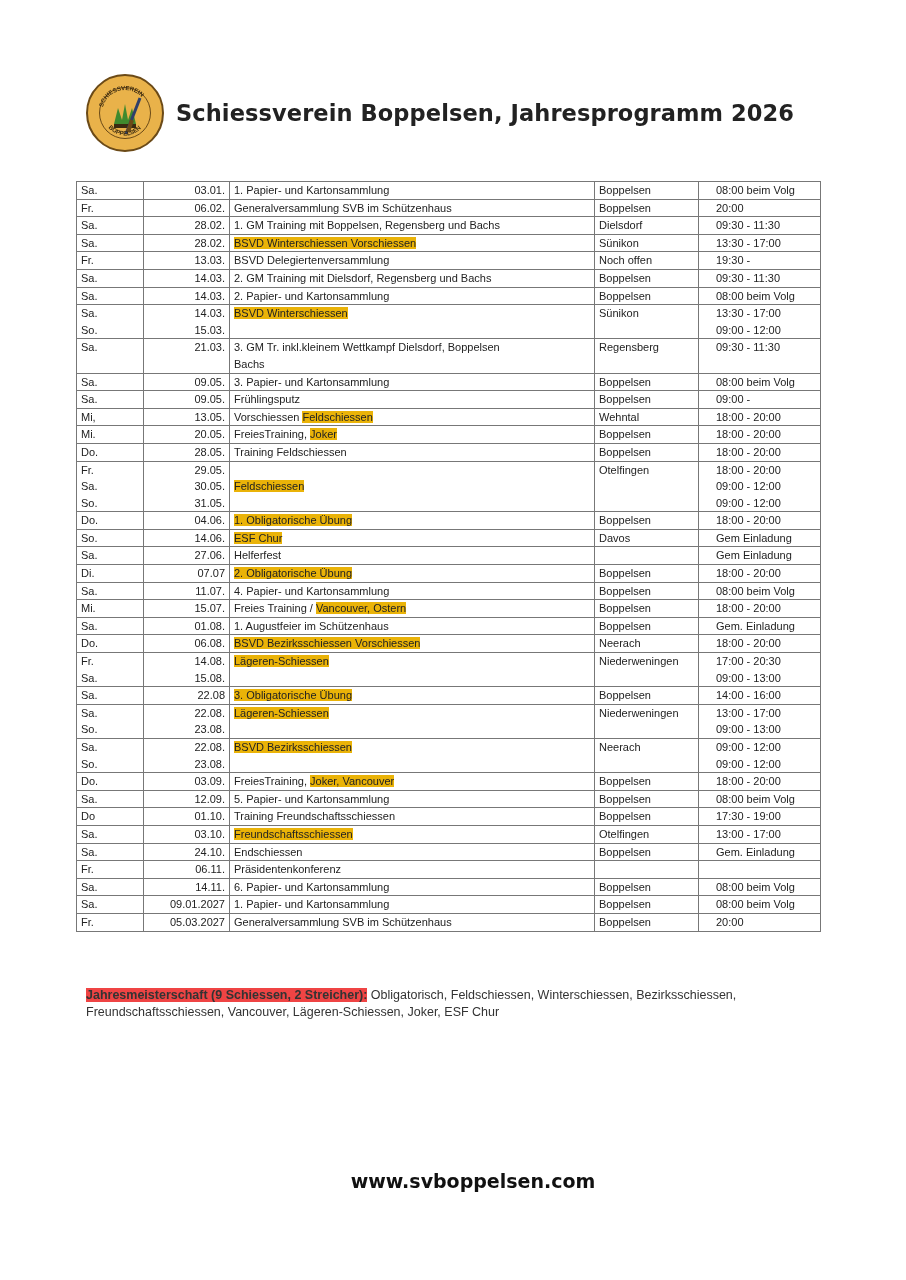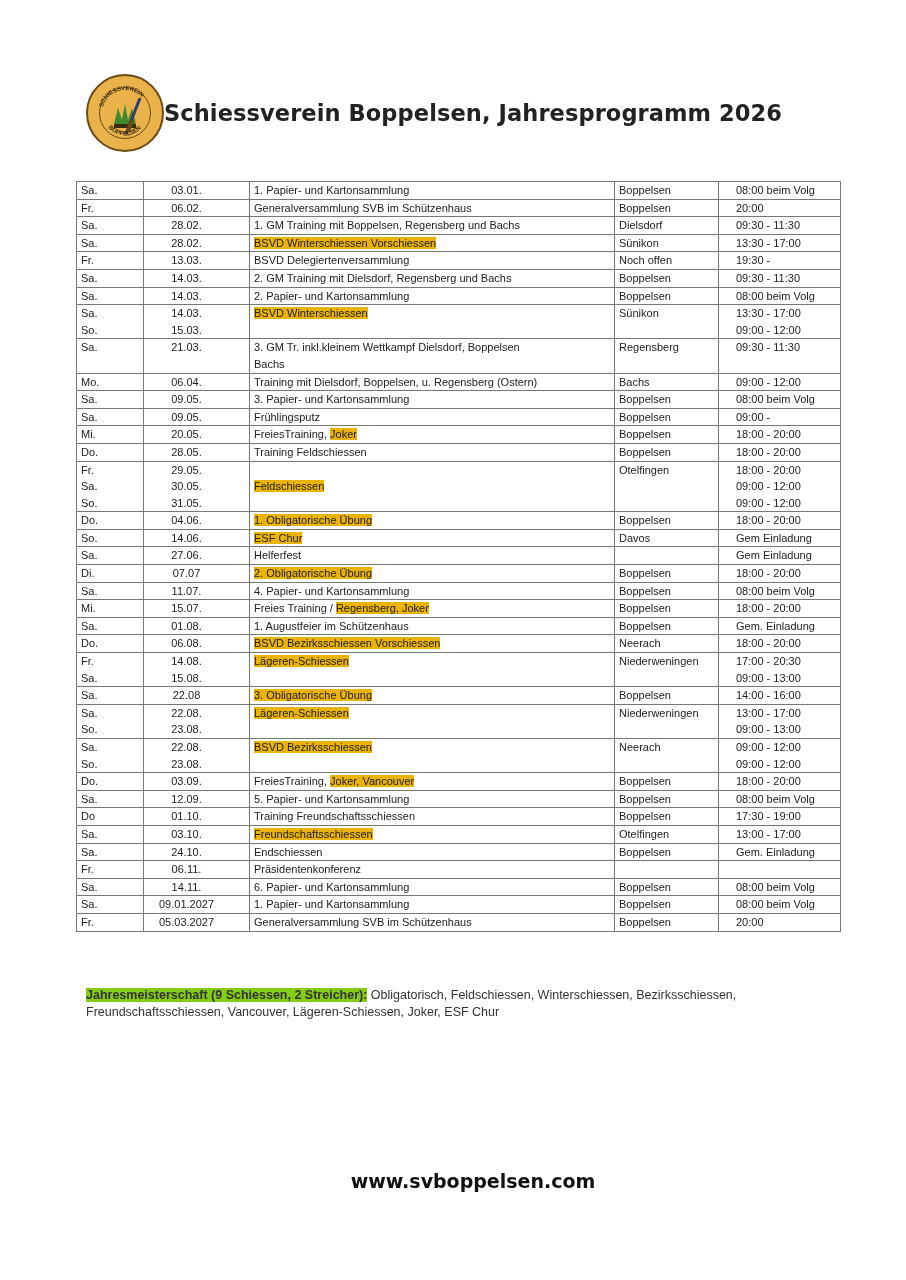--- a/index.html
+++ b/index.html
@@ -1,32 +1,32 @@
 <!DOCTYPE html>
 <html><head>
 <meta charset="utf-8">
 <style>
   html, body { margin: 0; padding: 0; background: #ffffff; }
   body { width: 906px; height: 1280px; position: relative; font-family: "Liberation Sans", sans-serif; color: #222; overflow: hidden; }
   .header { position: absolute; left: 86px; top: 68px; height: 90px; display: flex; align-items: center; }
   .logo { width: 78px; height: 78px; border-radius: 50%; background: #e9b24a; border: 2px solid #6b4a17; position: relative; box-sizing: border-box; }
   .logo-inner { position: absolute; left: 11px; top: 11px; width: 52px; height: 52px; border-radius: 50%; border: 1.5px solid #6b4a17; box-sizing: border-box; }
   .logo svg { position: absolute; left: 0; top: 0; }
-  .title { font-family: "DejaVu Sans", sans-serif; font-weight: bold; font-size: 22.5px; color: #222; letter-spacing: 0.1px; }
+  .title { margin-left: 12px; font-family: "DejaVu Sans", sans-serif; font-weight: bold; font-size: 22.5px; color: #222; letter-spacing: 0.1px; }
   table.prog { position: absolute; left: 76px; top: 181px; width: 729px; border-collapse: collapse; font-size: 11px; table-layout: fixed; }
   table.prog td { border: 1px solid #777; padding: 0 4px; vertical-align: top; line-height: 16.6px; white-space: nowrap; }
   table.prog td.c-day { width: 58px; }
-  table.prog td.c-date { width: 77px; text-align: center; padding-right: 24px; }
+  table.prog td.c-date { width: 77px; text-align: right; padding-right: 4px; }
   table.prog td.c-event { width: 356px; }
   table.prog td.c-place { width: 95px; }
   table.prog td.c-time { width: 100px; padding-left: 17px; }
   .hl { background: #eab308; }
   .line { display: block; }
   .footer-note { position: absolute; left: 86px; top: 987px; width: 720px; font-size: 12.5px; line-height: 17px; color: #333; }
-  .footer-note .label { background: #84cc16; font-weight: bold; }
+  .footer-note .label { background: #ef4444; font-weight: bold; }
   .website { position: absolute; left: 0; width: 906px; top: 1170px; text-align: center; font-family: "DejaVu Sans", sans-serif; font-weight: bold; font-size: 19px; color: #111; padding-left: 20px; }
 </style>
 </head>
 <body>
 
 <div class="header">
   <div class="logo">
     <div class="logo-inner"></div>
     <svg width="74" height="74" viewBox="0 0 74 74">
       <path d="M26 48 L30 32 L34 44 L37 28 L40 44 L44 32 L48 48 Z" fill="#3f8a2e"></path>
@@ -178,35 +178,20 @@
           <span class="line"><span>3. GM Tr. inkl.kleinem Wettkampf Dielsdorf, Boppelsen</span></span>
           <span class="line"><span>Bachs</span></span>
         </td>
         <td class="c-place">Regensberg</td>
         <td class="c-time">
           <span class="line">09:30 - 11:30</span>
         </td>
       </tr>
       <tr>
         <td class="c-day">
-          <span class="line">Mo.</span>
-        </td>
-        <td class="c-date">
-          <span class="line">06.04.</span>
-        </td>
-        <td class="c-event">
-          <span class="line"><span>Training mit Dielsdorf, Boppelsen, u. Regensberg (Ostern)</span></span>
-        </td>
-        <td class="c-place">Bachs</td>
-        <td class="c-time">
-          <span class="line">09:00 - 12:00</span>
-        </td>
-      </tr>
-      <tr>
-        <td class="c-day">
           <span class="line">Sa.</span>
         </td>
         <td class="c-date">
           <span class="line">09.05.</span>
         </td>
         <td class="c-event">
           <span class="line"><span>3. Papier- und Kartonsammlung</span></span>
         </td>
         <td class="c-place">Boppelsen</td>
         <td class="c-time">
@@ -219,20 +204,35 @@
         </td>
         <td class="c-date">
           <span class="line">09.05.</span>
         </td>
         <td class="c-event">
           <span class="line"><span>Frühlingsputz</span></span>
         </td>
         <td class="c-place">Boppelsen</td>
         <td class="c-time">
           <span class="line">09:00 -</span>
+        </td>
+      </tr>
+      <tr>
+        <td class="c-day">
+          <span class="line">Mi,</span>
+        </td>
+        <td class="c-date">
+          <span class="line">13.05.</span>
+        </td>
+        <td class="c-event">
+          <span class="line"><span>Vorschiessen </span><span class="hl">Feldschiessen</span></span>
+        </td>
+        <td class="c-place">Wehntal</td>
+        <td class="c-time">
+          <span class="line">18:00 - 20:00</span>
         </td>
       </tr>
       <tr>
         <td class="c-day">
           <span class="line">Mi.</span>
         </td>
         <td class="c-date">
           <span class="line">20.05.</span>
         </td>
         <td class="c-event">
@@ -356,21 +356,21 @@
         </td>
       </tr>
       <tr>
         <td class="c-day">
           <span class="line">Mi.</span>
         </td>
         <td class="c-date">
           <span class="line">15.07.</span>
         </td>
         <td class="c-event">
-          <span class="line"><span>Freies Training / </span><span class="hl">Regensberg, Joker</span></span>
+          <span class="line"><span>Freies Training / </span><span class="hl">Vancouver, Ostern</span></span>
         </td>
         <td class="c-place">Boppelsen</td>
         <td class="c-time">
           <span class="line">18:00 - 20:00</span>
         </td>
       </tr>
       <tr>
         <td class="c-day">
           <span class="line">Sa.</span>
         </td>

